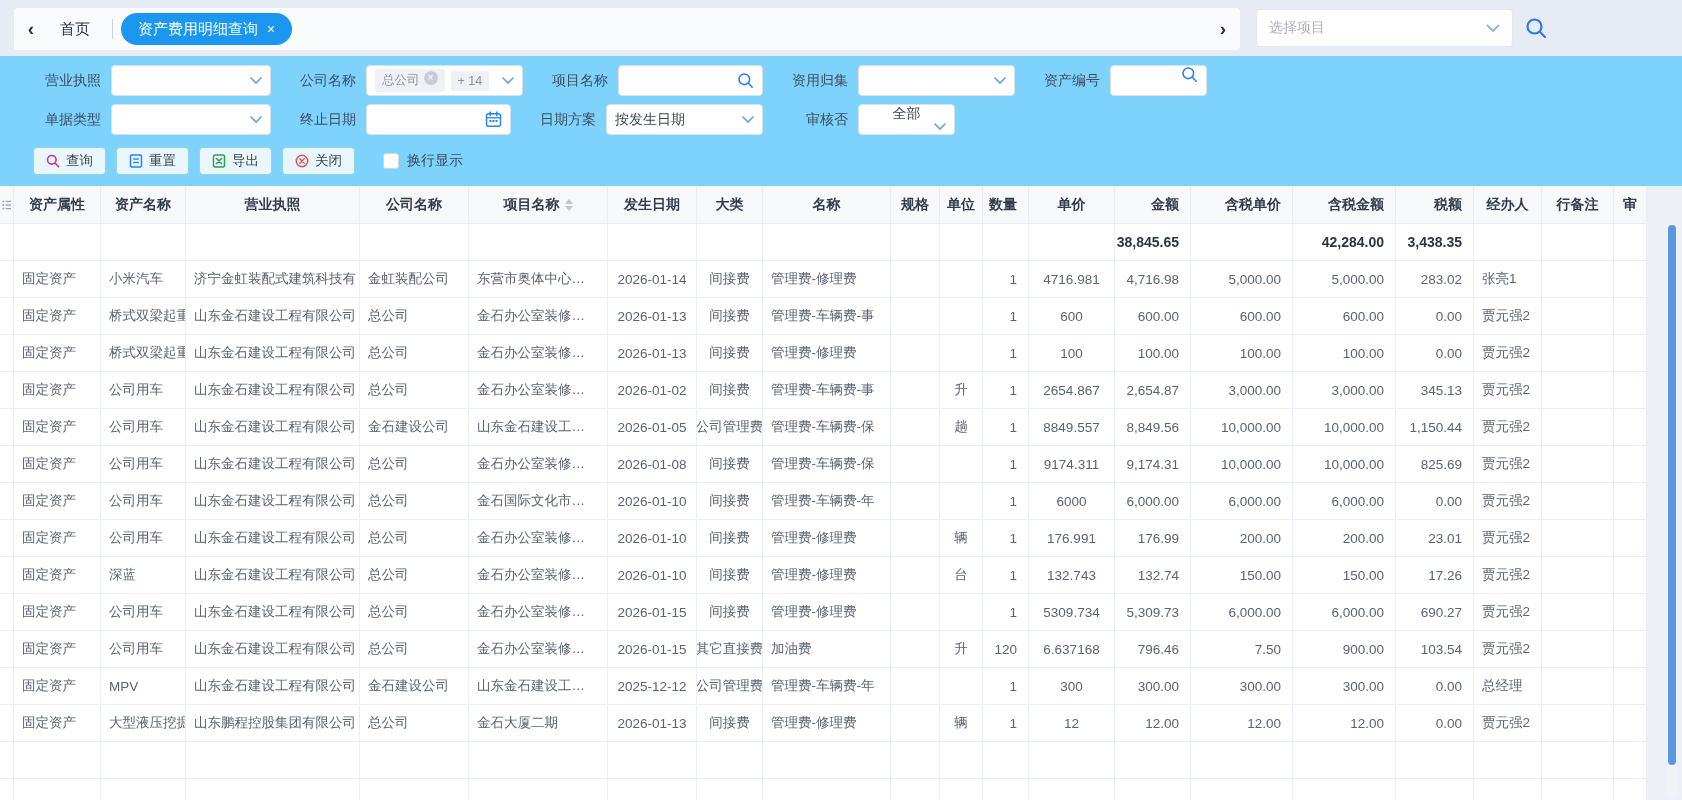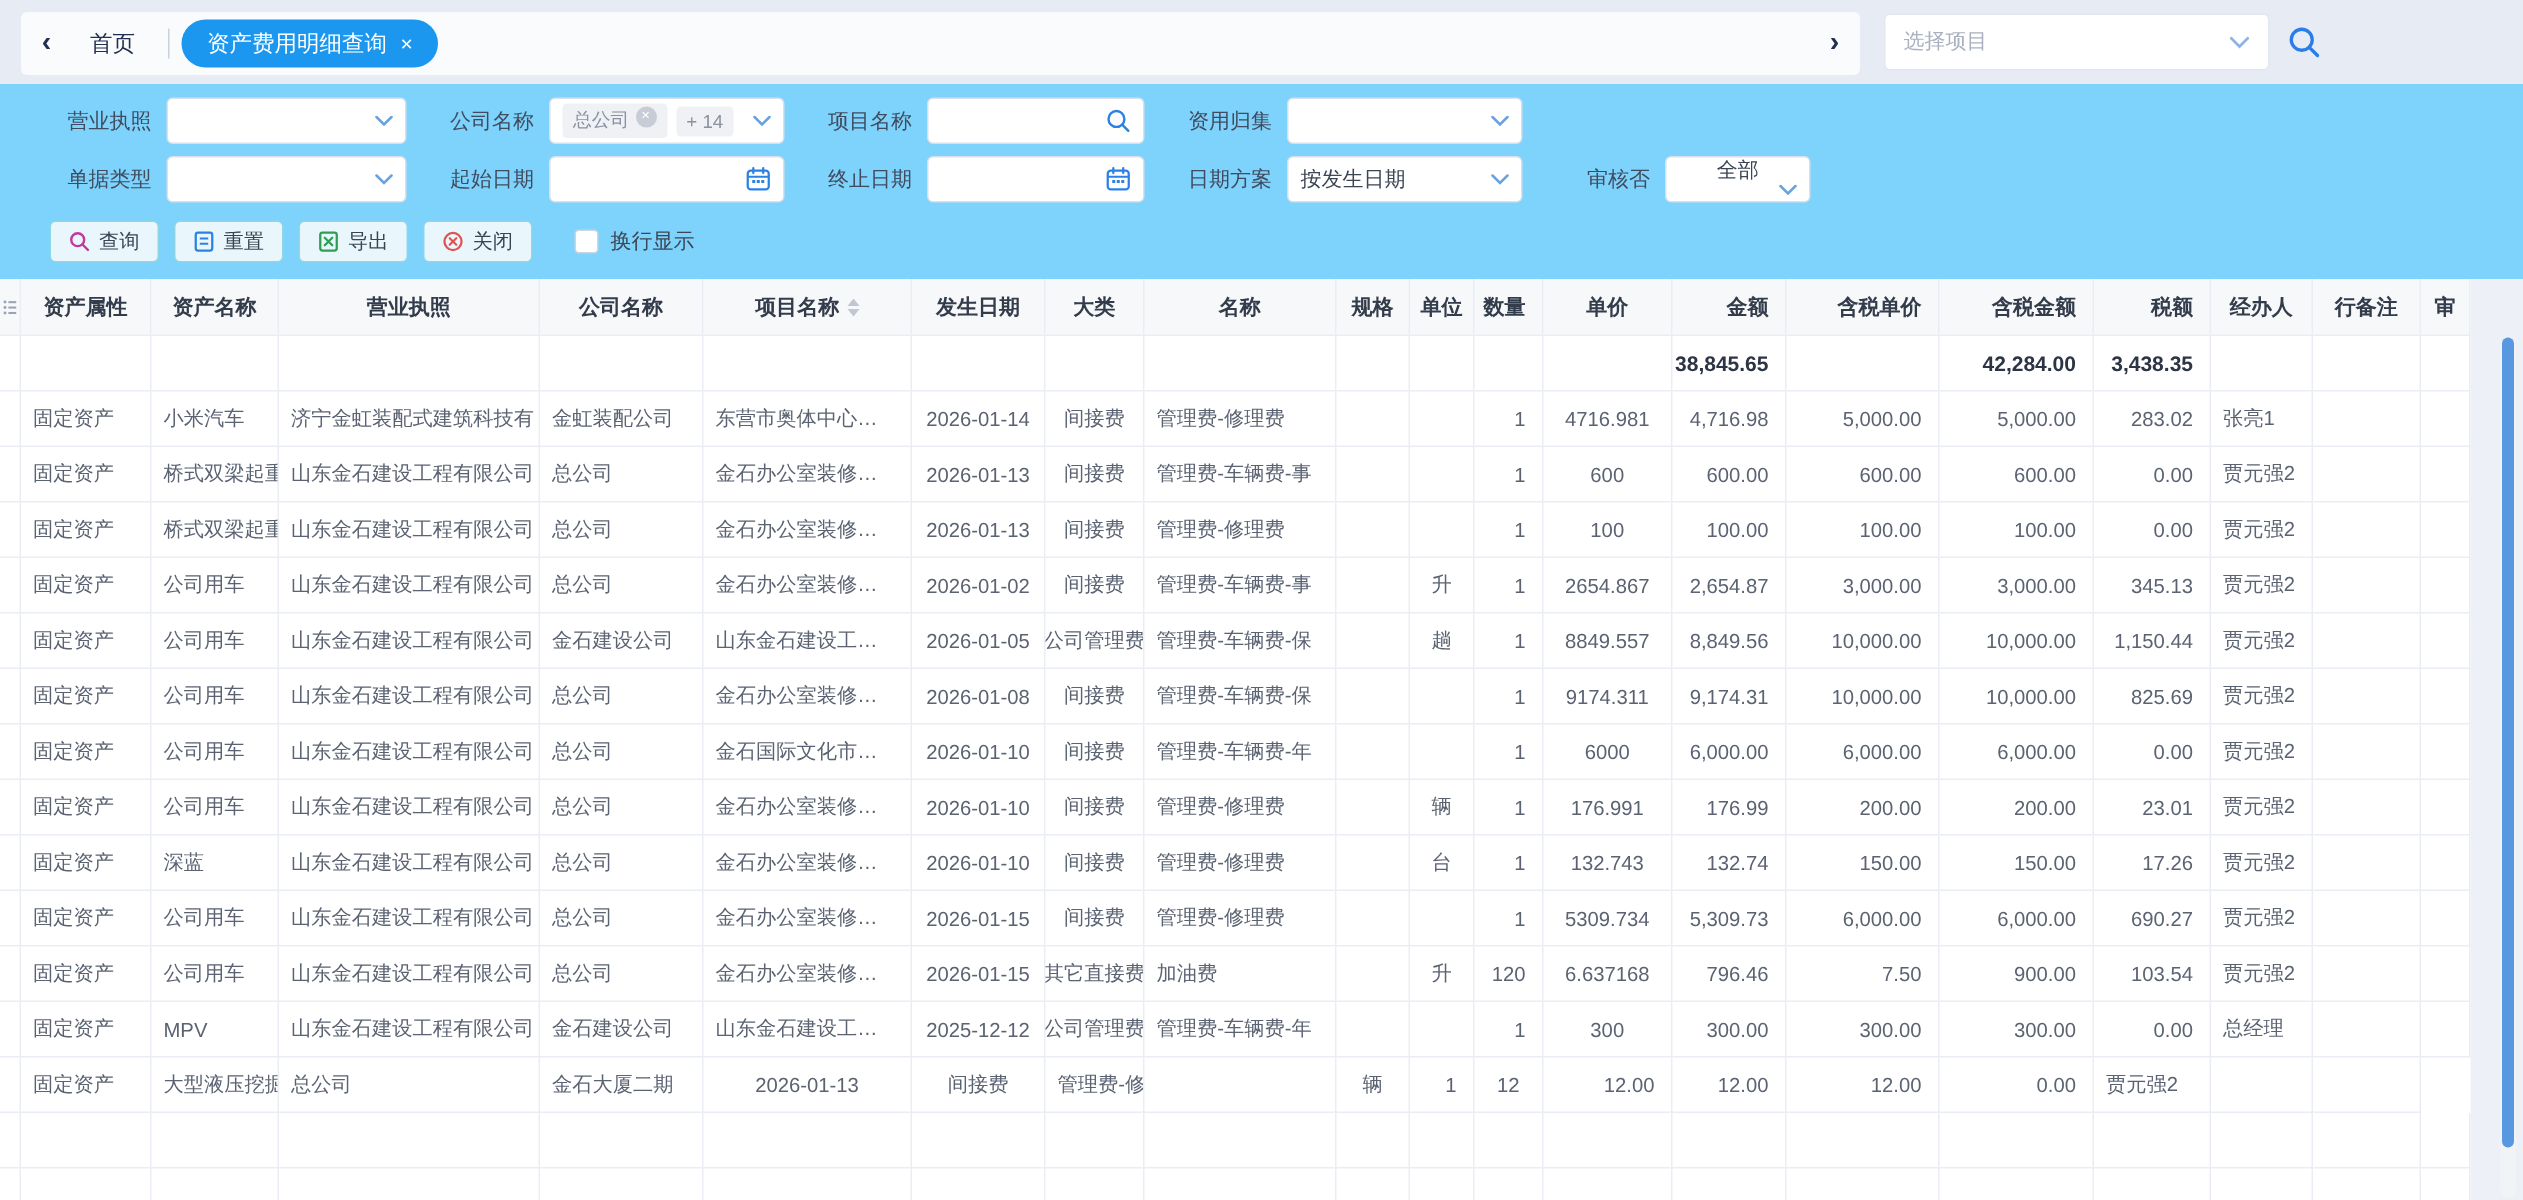--- a/index.html
+++ b/index.html
@@ -147,45 +147,40 @@
       <div class="field">
         <span class="flabel">资用归集</span>
         <div class="ctrl w157">
           <span class="tail">
               <svg width="12" height="8" viewBox="0 0 12 8">
                 <path d="M1 1 L6 6 L11 1" fill="none" stroke="#6aa2de" stroke-width="1.7" stroke-linecap="round"></path>
               </svg>
             </span>
         </div>
       </div>
+      <div class="field">
+        <span class="flabel">资产编号</span>
+        <div class="ctrl w97">
+          <span class="tail">
+              <svg width="17" height="17" viewBox="0 0 17 17">
+                <circle cx="7.3" cy="7.3" r="5.3" fill="none" stroke="#2a82e4" stroke-width="1.6"></circle>
+                <line x1="11.3" y1="11.3" x2="15.2" y2="15.2" stroke="#2a82e4" stroke-width="1.6" stroke-linecap="round"></line>
+              </svg>
+            </span>
+        </div>
+      </div>
     </div>
 
     <div class="frow">
       <div class="field">
         <span class="flabel">单据类型</span>
         <div class="ctrl w160">
           <span class="tail">
               <svg width="12" height="8" viewBox="0 0 12 8">
                 <path d="M1 1 L6 6 L11 1" fill="none" stroke="#6aa2de" stroke-width="1.7" stroke-linecap="round"></path>
-              </svg>
-            </span>
-        </div>
-      </div>
-      <div class="field">
-        <span class="flabel">起始日期</span>
-        <div class="ctrl w157">
-          <span class="tail">
-              <svg width="17" height="17" viewBox="0 0 17 17">
-                <rect x="1.5" y="2.8" width="14" height="12.5" rx="2" fill="none" stroke="#2a82e4" stroke-width="1.5"></rect>
-                <line x1="5.2" y1="1" x2="5.2" y2="4.4" stroke="#2a82e4" stroke-width="1.5" stroke-linecap="round"></line>
-                <line x1="11.8" y1="1" x2="11.8" y2="4.4" stroke="#2a82e4" stroke-width="1.5" stroke-linecap="round"></line>
-                <line x1="1.5" y1="6.8" x2="15.5" y2="6.8" stroke="#2a82e4" stroke-width="1.3"></line>
-                <rect x="4.5" y="9" width="2" height="2" fill="#2a82e4"></rect>
-                <rect x="7.5" y="9" width="2" height="2" fill="#2a82e4"></rect>
-                <rect x="10.5" y="9" width="2" height="2" fill="#2a82e4"></rect>
               </svg>
             </span>
         </div>
       </div>
       <div class="field">
         <span class="flabel">终止日期</span>
         <div class="ctrl w145">
           <span class="tail">
               <svg width="17" height="17" viewBox="0 0 17 17">
                 <rect x="1.5" y="2.8" width="14" height="12.5" rx="2" fill="none" stroke="#2a82e4" stroke-width="1.5"></rect>
@@ -618,20 +613,21 @@
           <div class="td c15">300.00</div>
           <div class="td c16">0.00</div>
           <div class="td c17">总经理</div>
           <div class="td c18"></div>
           <div class="td c19"></div>
         </div>
         <div class="tr ">
           <div class="td c0"></div>
           <div class="td c1">固定资产</div>
           <div class="td c2">大型液压挖掘机</div>
+          <div class="td c3">山东鹏程控股集团有限公司</div>
           <div class="td c4">总公司</div>
           <div class="td c5">金石大厦二期</div>
           <div class="td c6">2026-01-13</div>
           <div class="td c7">间接费</div>
           <div class="td c8">管理费-修理费</div>
           <div class="td c9"></div>
           <div class="td c10">辆</div>
           <div class="td c11">1</div>
           <div class="td c12">12</div>
           <div class="td c13">12.00</div>

